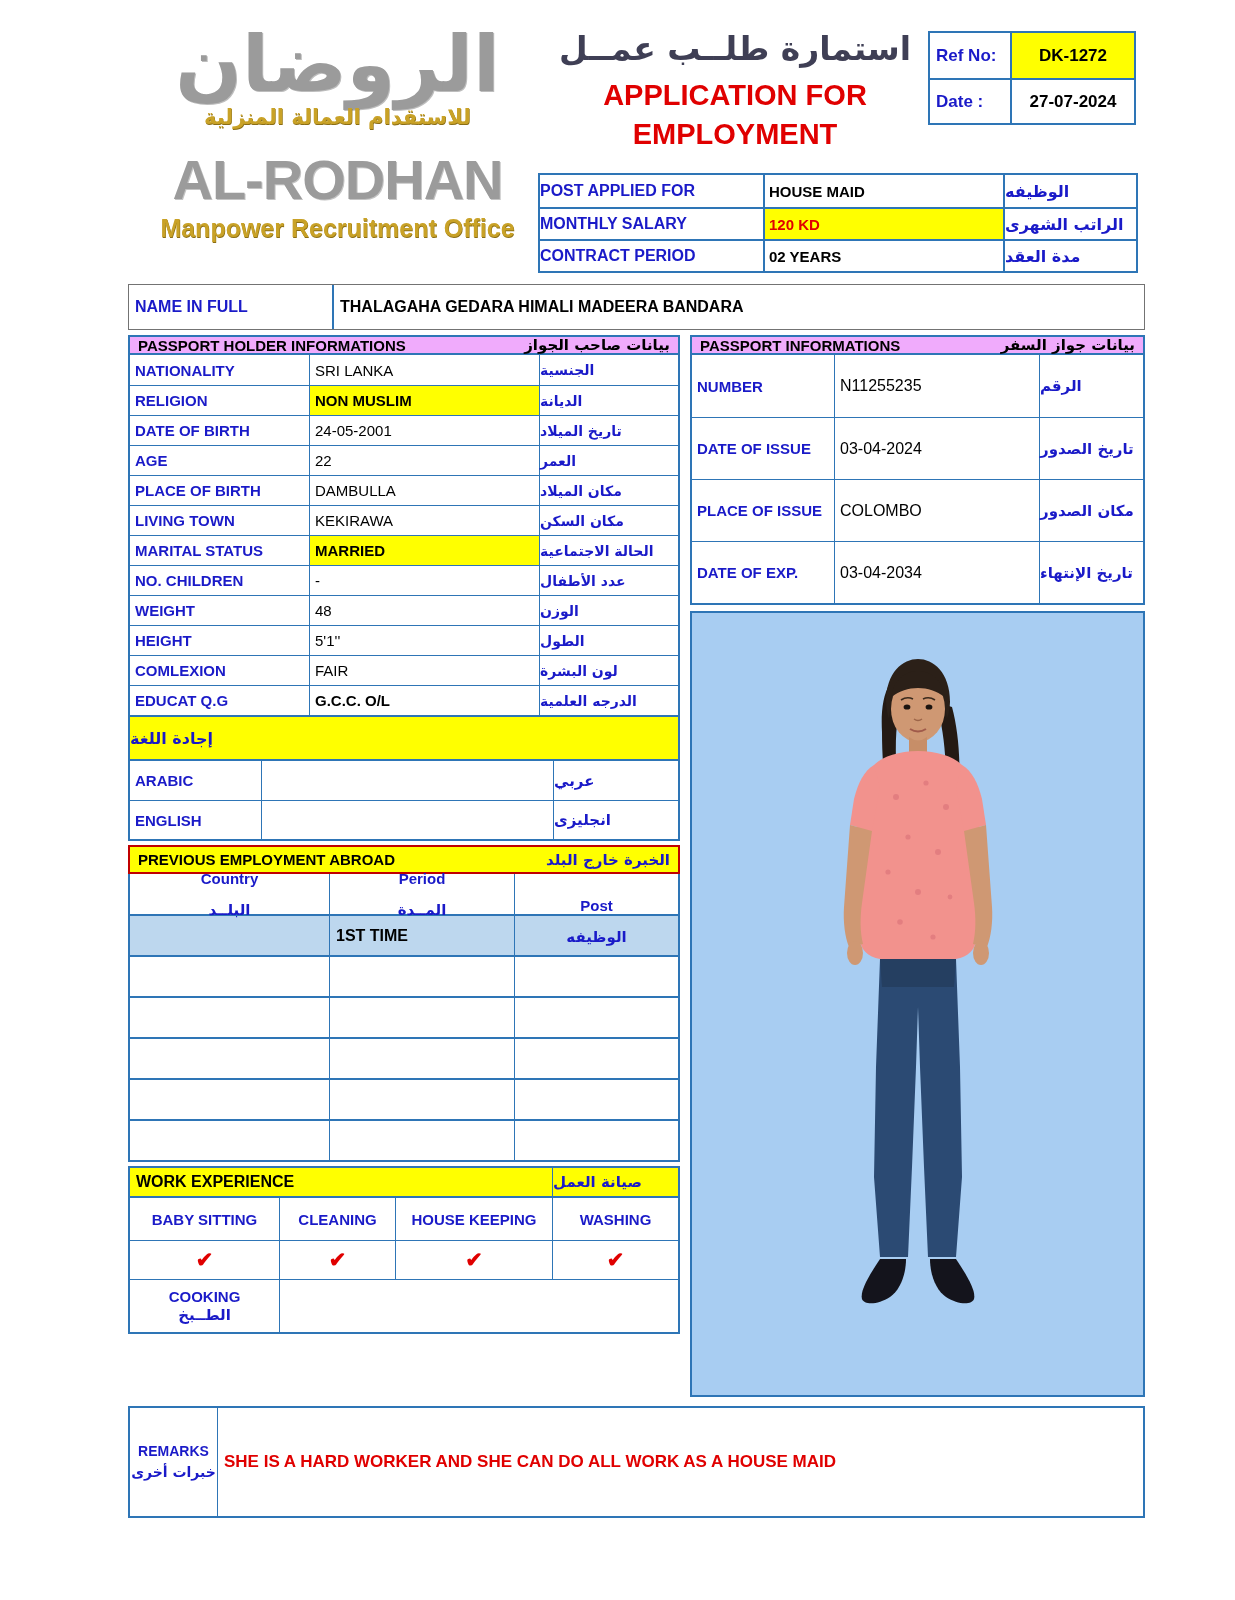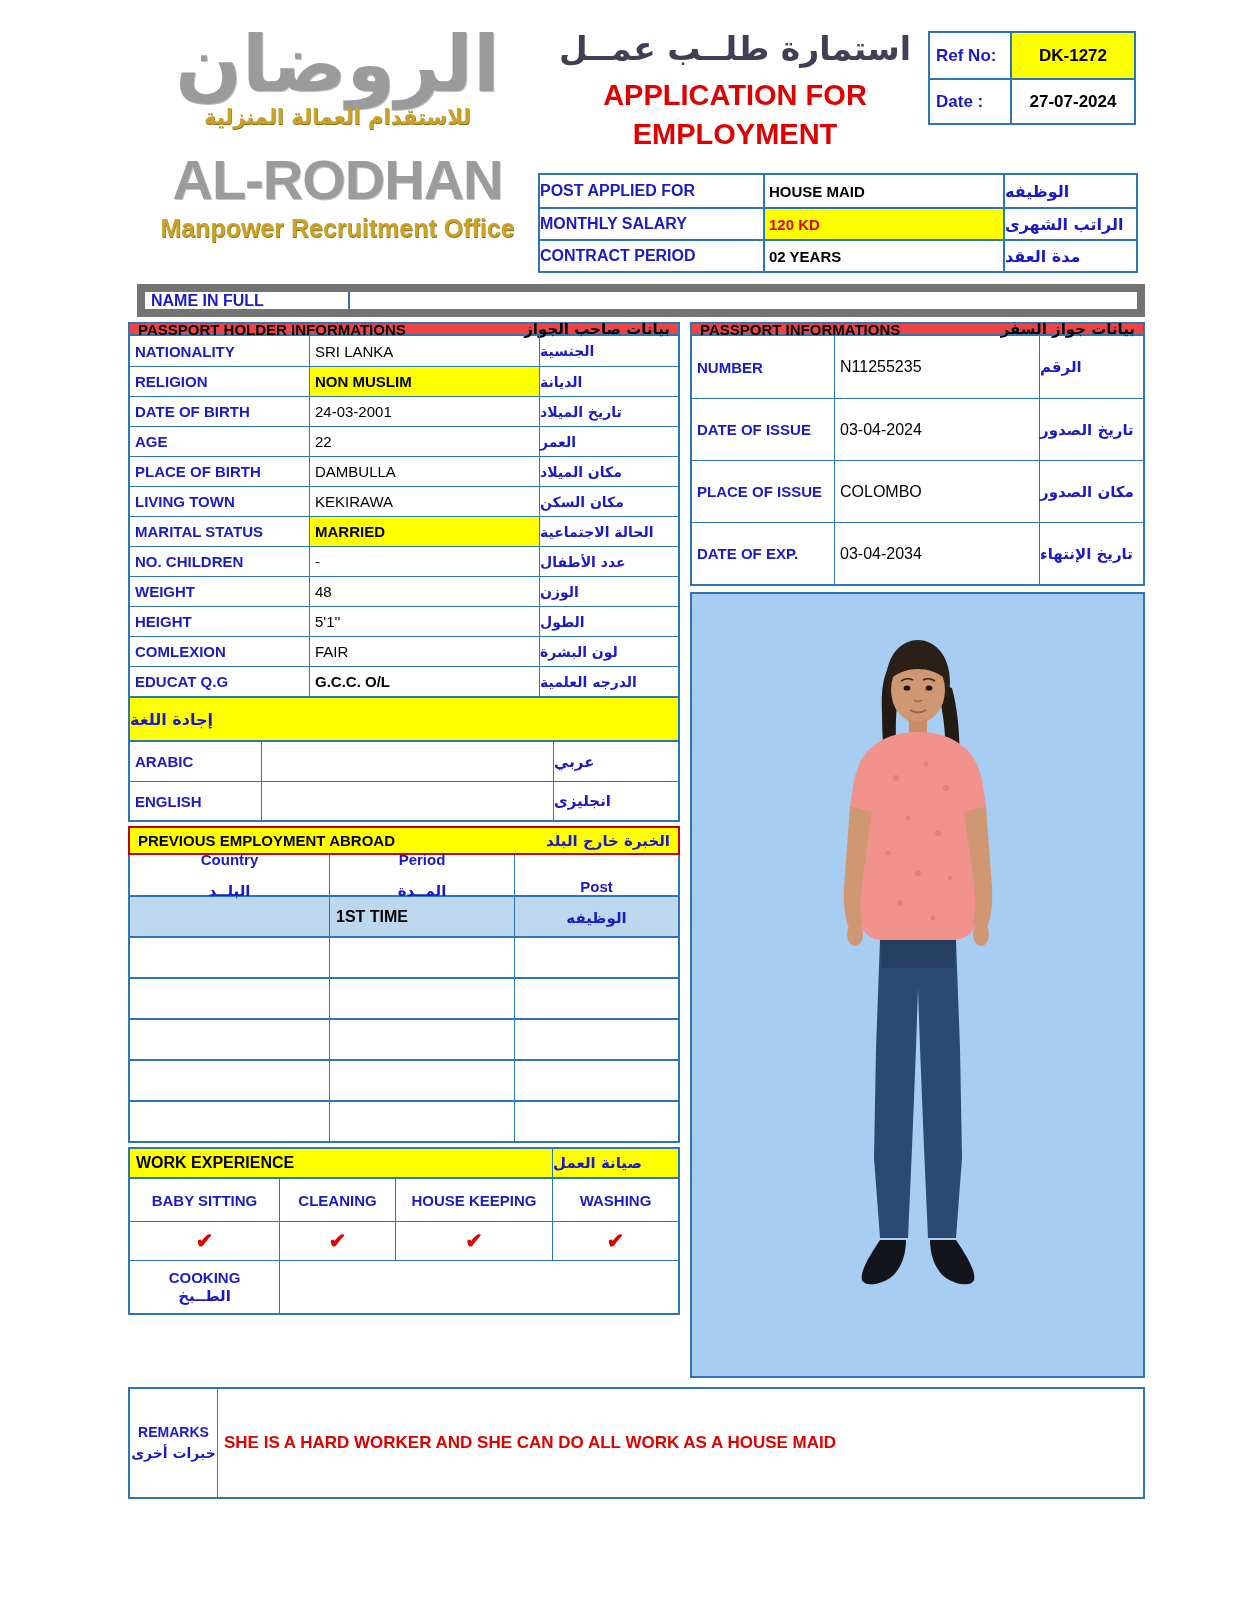--- a/index.html
+++ b/index.html
@@ -42,32 +42,32 @@
               color:#1a1ac8; font-weight:bold; font-size:16px; border-right:2px solid #2e75b6; }
   .post-val { width:240px; display:flex; align-items:center; padding-left:4px;
               font-weight:bold; font-size:15px; color:#000; border-right:2px solid #2e75b6; }
   .post-val.red { color:#e00000; }
   .post-ar { flex:1; display:flex; align-items:center; justify-content:flex-end; padding-right:5px;
              color:#1a1ac8; font-weight:bold; font-size:16px; }
 
   
   .main { position:absolute; left:128px; top:284px; width:1017px; }
 
-  .name-row { display:flex; height:33px; border:8px solid #737373;margin-left:9px; }
+  .name-row { display:flex; height:46px; border:1px solid #737373; }
   .name-lbl { width:205px; display:flex; align-items:center; padding-left:6px;
               color:#1a1ac8; font-weight:bold; font-size:16px; border-right:2px solid #2e75b6; }
   .name-val { flex:1; display:flex; align-items:center; padding-left:6px;
               font-weight:bold; font-size:16px; color:#000; }
 
   .cols { display:flex; margin-top:5px; gap:10px; align-items:flex-start; }
   .col-left { width:552px; }
   .col-right { width:455px; }
 
-  .sec-hdr { display:flex; justify-content:space-between; align-items:center; height:14px;
-             background:#ef4444; border:2px solid #2e75b6; padding:0 8px;
+  .sec-hdr { display:flex; justify-content:space-between; align-items:center; height:20px;
+             background:#f0abfc; border:2px solid #2e75b6; padding:0 8px;
              font-weight:bold; font-size:15px; color:#000; }
   .sec-hdr .ar { font-size:15px; }
 
   .tbl { border:2px solid #2e75b6; border-top:none; }
   .trow { display:flex; height:30px; border-top:1px solid #2e75b6; }
   .trow:first-child { border-top:none; }
   .t-lbl { width:180px; display:flex; align-items:center; padding-left:5px;
            color:#1a1ac8; font-weight:bold; font-size:15px; border-right:1px solid #2e75b6; }
   .t-val { width:230px; display:flex; align-items:center; padding-left:5px;
            font-size:15px; color:#000; border-right:1px solid #2e75b6; }
@@ -193,20 +193,21 @@
       <div class="post-val">02 YEARS</div>
       <div class="post-ar ar">مدة العقد</div>
     </div>
   </div>
 </div>
 
 <div class="main">
 
   <div class="name-row">
     <div class="name-lbl">NAME IN FULL</div>
+    <div class="name-val">THALAGAHA GEDARA HIMALI MADEERA BANDARA</div>
   </div>
 
   <div class="cols">
 
     <div class="col-left">
 
       <div class="sec-hdr">
         <span>PASSPORT HOLDER INFORMATIONS</span>
         <span class="ar">بيانات صاحب الجواز</span>
       </div>
@@ -217,21 +218,21 @@
           <div class="t-val">SRI LANKA</div>
           <div class="t-ar ar">الجنسية</div>
         </div>
         <div class="trow">
           <div class="t-lbl">RELIGION</div>
           <div class="t-val bold bg-yellow">NON MUSLIM</div>
           <div class="t-ar ar">الديانة</div>
         </div>
         <div class="trow">
           <div class="t-lbl">DATE OF BIRTH</div>
-          <div class="t-val">24-03-2001</div>
+          <div class="t-val">24-05-2001</div>
           <div class="t-ar ar">تاريخ الميلاد</div>
         </div>
         <div class="trow">
           <div class="t-lbl">AGE</div>
           <div class="t-val">22</div>
           <div class="t-ar ar">العمر</div>
         </div>
         <div class="trow">
           <div class="t-lbl">PLACE OF BIRTH</div>
           <div class="t-val">DAMBULLA</div>

